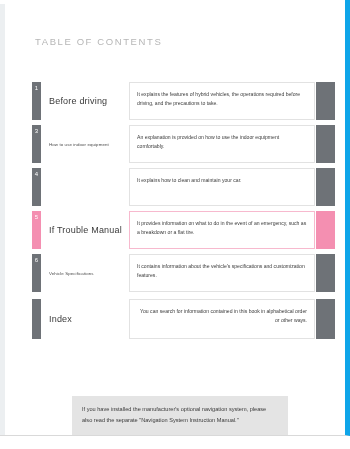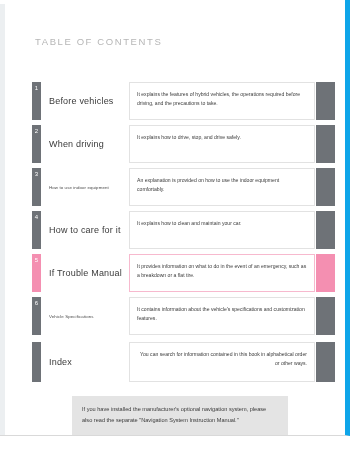--- a/index.html
+++ b/index.html
@@ -166,48 +166,39 @@
   <div class="top-strip"></div>
 
   <div class="page-title">TABLE OF CONTENTS</div>
 
   <div class="toc">
 
     <div class="toc-row">
       <div class="row-bar">
         <span class="num">1</span>
       </div>
-      <div class="row-label">Before vehicles</div>
+      <div class="row-label">Before driving</div>
       <div class="row-desc">It explains the features of hybrid vehicles, the operations required before driving, and the precautions to take.</div>
       <div class="row-tab"></div>
     </div>
 
-    <div class="toc-row">
-      <div class="row-bar">
-        <span class="num">2</span>
-      </div>
-      <div class="row-label">When driving</div>
-      <div class="row-desc">It explains how to drive, stop, and drive safely.</div>
-      <div class="row-tab"></div>
-    </div>
 
     <div class="toc-row">
       <div class="row-bar">
         <span class="num">3</span>
       </div>
       <div class="row-label small">How to use indoor equipment</div>
       <div class="row-desc">An explanation is provided on how to use the indoor equipment comfortably.</div>
       <div class="row-tab"></div>
     </div>
 
     <div class="toc-row">
       <div class="row-bar">
         <span class="num">4</span>
       </div>
-      <div class="row-label">How to care for it</div>
       <div class="row-desc">It explains how to clean and maintain your car.</div>
       <div class="row-tab"></div>
     </div>
 
     <div class="toc-row accent">
       <div class="row-bar">
         <span class="num">5</span>
       </div>
       <div class="row-label">If Trouble Manual</div>
       <div class="row-desc">It provides information on what to do in the event of an emergency, such as a breakdown or a flat tire.</div>

